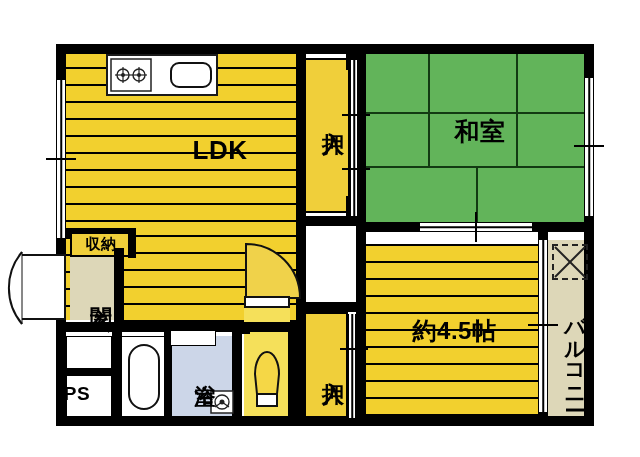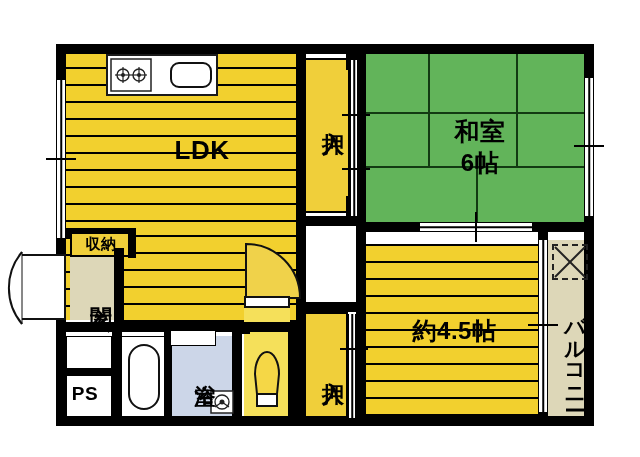--- a/index.html
+++ b/index.html
@@ -320,37 +320,36 @@
     <path d="M 5 24 A 12 22 0 0 1 29 24 L 27 44 L 7 44 Z" fill="#f5d746" stroke="#111" stroke-width="2"></path>
     <rect x="7" y="44" width="20" height="12" fill="#ffffff" stroke="#111" stroke-width="2"></rect>
   </svg>
 
   <div class="ac-marker" style="left:552px; top:244px; width:36px; height:36px;"></div>
   <svg class="abs" style="left:552px; top:244px; width:36px; height:36px;">
     <line x1="3" y1="3" x2="33" y2="33" stroke="#222" stroke-width="2"></line>
     <line x1="33" y1="3" x2="3" y2="33" stroke="#222" stroke-width="2"></line>
   </svg>
 
-  <div class="lbl" style="left:142px; top:136px; width:120px; font-size:26px;">LDK</div>
+  <div class="lbl" style="left:160px; top:136px; width:120px; font-size:26px;">LDK</div>
 
   <div class="lbl" style="left:425px; top:118px; width:110px; font-size:25px;">和室</div>
-  <div class="lbl" style="left:425px; top:150px; width:110px; font-size:24px;">6帖</div>
 
   <div class="lbl" style="left:382px; top:318px; width:145px; font-size:24px;">約4.5帖</div>
 
   <div class="lbl-vert" style="left:308px; top:80px; width:36px; font-size:22px;">
     <span class="vline"></span>
   </div>
   <div class="lbl-vert" style="left:308px; top:80px; width:36px; font-size:22px; writing-mode:vertical-rl; text-orientation:upright; height:70px;">押入</div>
 
   <div class="lbl-vert" style="left:308px; top:330px; width:36px; font-size:22px; writing-mode:vertical-rl; text-orientation:upright; height:70px;">押入</div>
 
   <div class="lbl" style="left:70px; top:236px; width:62px; font-size:15px;">収納</div>
 
   <div class="lbl-vert" style="left:76px; top:262px; width:36px; font-size:22px; writing-mode:vertical-rl; text-orientation:upright; height:56px;">玄関</div>
 
   <div class="lbl-vert" style="left:182px; top:340px; width:34px; font-size:21px; writing-mode:vertical-rl; text-orientation:upright; height:56px;">浴室</div>
 
-  <div class="lbl" style="left:62px; top:384px; width:46px; font-size:19px;">PS</div>
+  <div class="lbl" style="left:54px; top:384px; width:46px; font-size:19px;">PS</div>
 
   <div class="lbl-vert" style="left:556px; top:288px; width:30px; font-size:21px; writing-mode:vertical-rl; text-orientation:upright; height:126px;">バルコニー</div>
 
 </div>
 
 </body></html>

